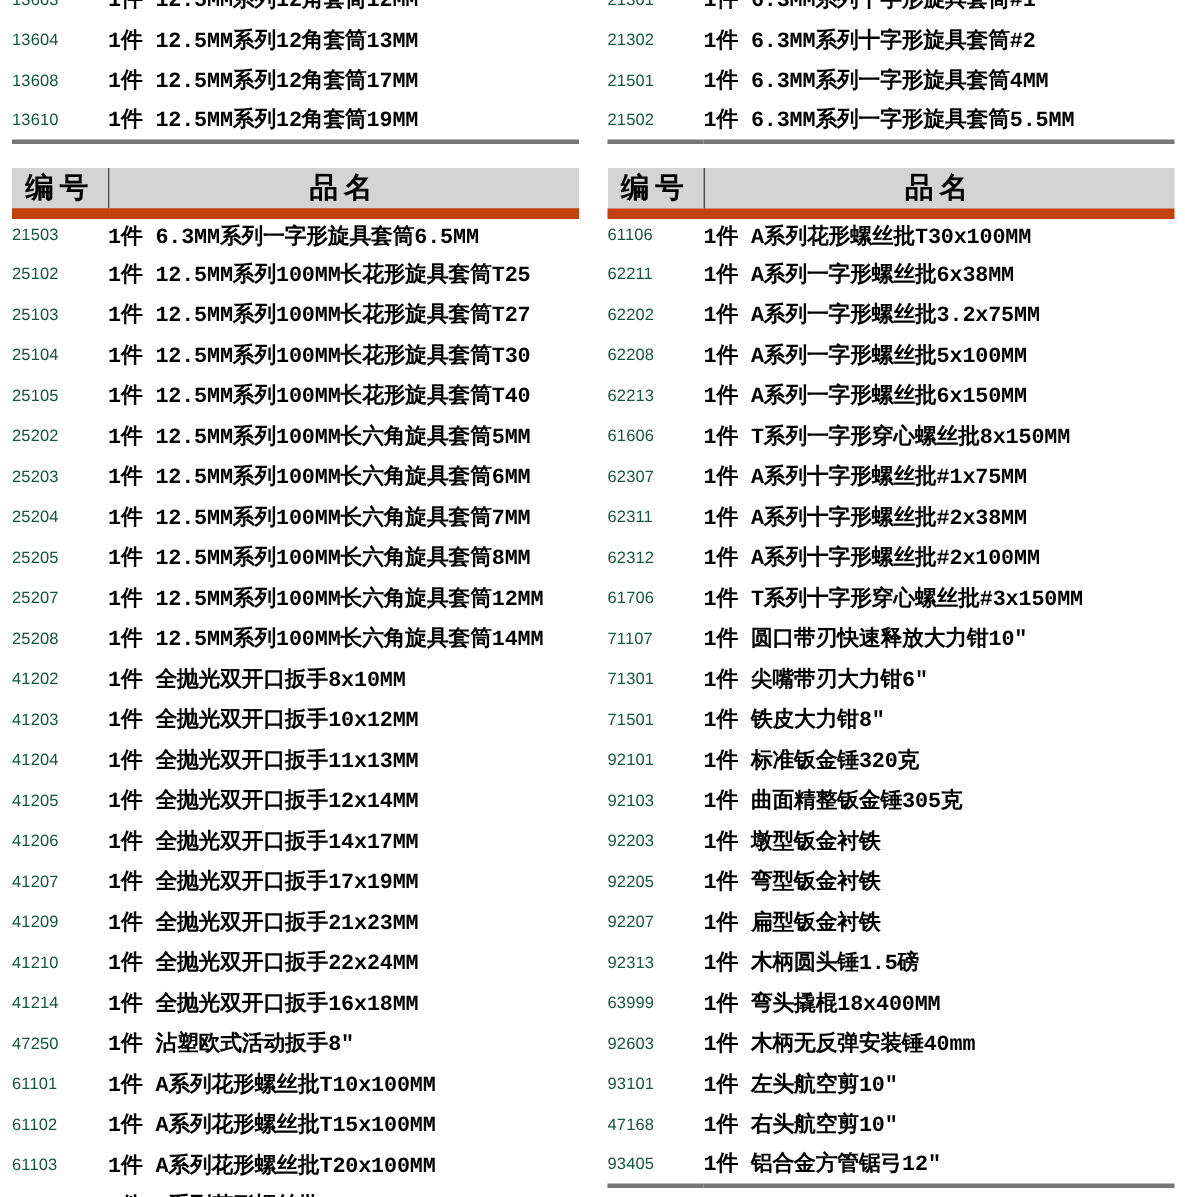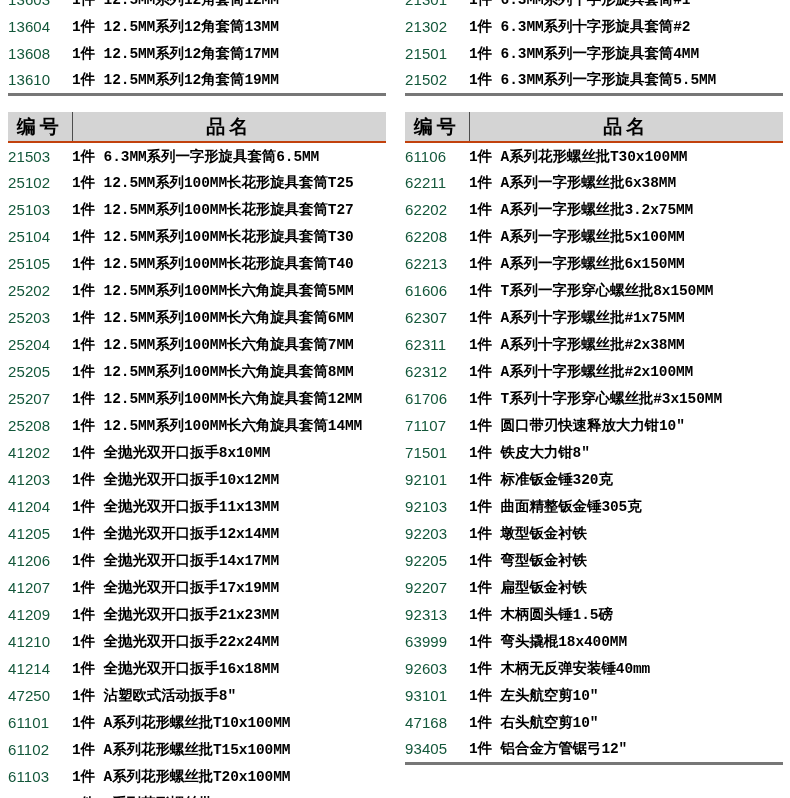--- a/index.html
+++ b/index.html
@@ -44,38 +44,38 @@
 
   .cell {
     height: 27px;
     box-sizing: border-box;
     border-bottom: 1px solid #4d4d4d;
     white-space: nowrap;
     overflow: hidden;
   }
   .cell-id {
     color: #13573a;
-    font-size: 15px;
+    font-size: 11px;
     padding-left: 7px;
     letter-spacing: 0.1px;
   }
   .cell-name {
     color: #000000;
     font-size: 14.5px;
     font-weight: 700;
     padding-left: 7px;
     border-left: 1px solid #4d4d4d;
     letter-spacing: -0.1px;
     font-family: Liberation Mono, monospace;
   }
 
   
   .hdr .cell {
     background: #d4d4d4;
-    border-bottom: 2px solid #c2410c;
+    border-bottom: 7px solid #c2410c;
     height: 30px;
   }
   .hdr .cell-id,
   .hdr .cell-name {
     color: #000000;
     font-size: 19px;
     font-weight: 700;
     letter-spacing: 4px;
   }
   .hdr .cell-name { border-left: 1px solid #4d4d4d; }
@@ -321,20 +321,24 @@
         </tr>
         <tr class="row">
           <td class="cell cell-id thick">61706</td>
           <td class="cell cell-name thick">1件 T系列十字形穿心螺丝批#3x150MM</td>
         </tr>
         <tr class="row">
           <td class="cell cell-id">71107</td>
           <td class="cell cell-name">1件 圆口带刃快速释放大力钳10"</td>
         </tr>
         <tr class="row">
+          <td class="cell cell-id thick">71301</td>
+          <td class="cell cell-name thick">1件 尖嘴带刃大力钳6"</td>
+        </tr>
+        <tr class="row">
           <td class="cell cell-id">71501</td>
           <td class="cell cell-name">1件 铁皮大力钳8"</td>
         </tr>
         <tr class="row">
           <td class="cell cell-id">92101</td>
           <td class="cell cell-name">1件 标准钣金锤320克</td>
         </tr>
         <tr class="row">
           <td class="cell cell-id thick">92103</td>
           <td class="cell cell-name thick">1件 曲面精整钣金锤305克</td>

